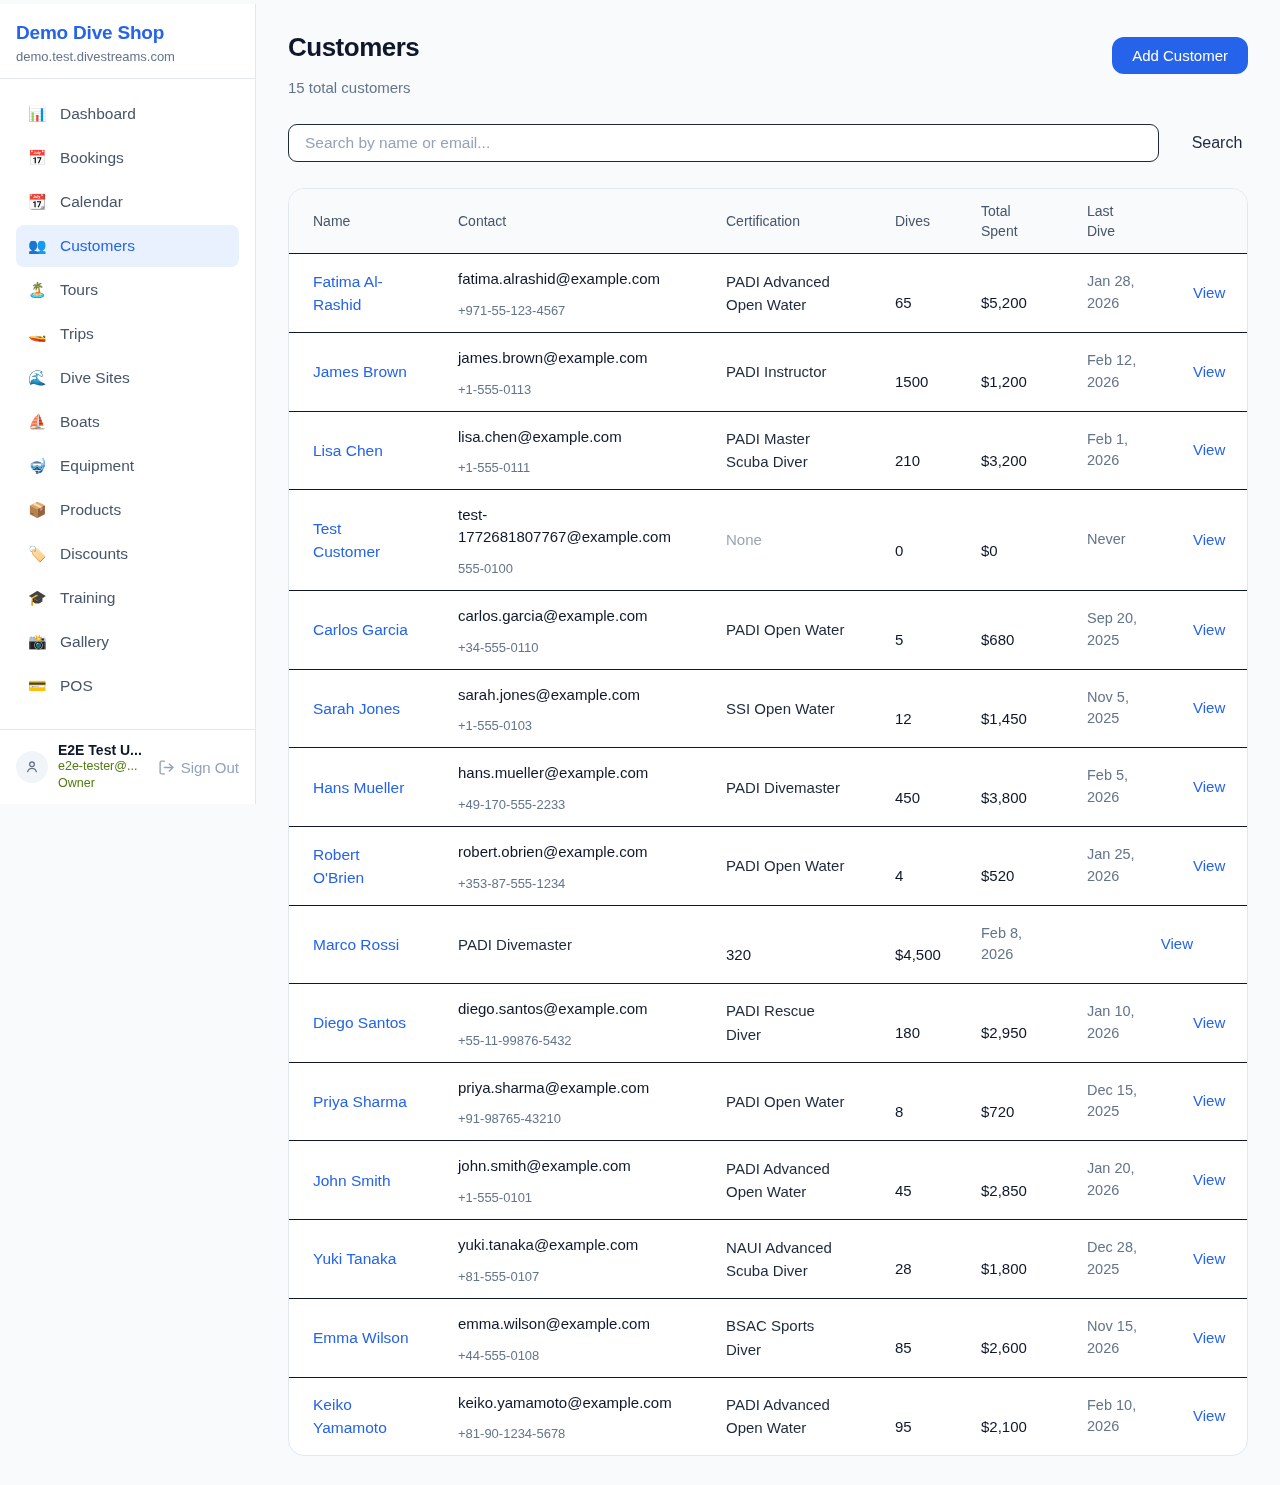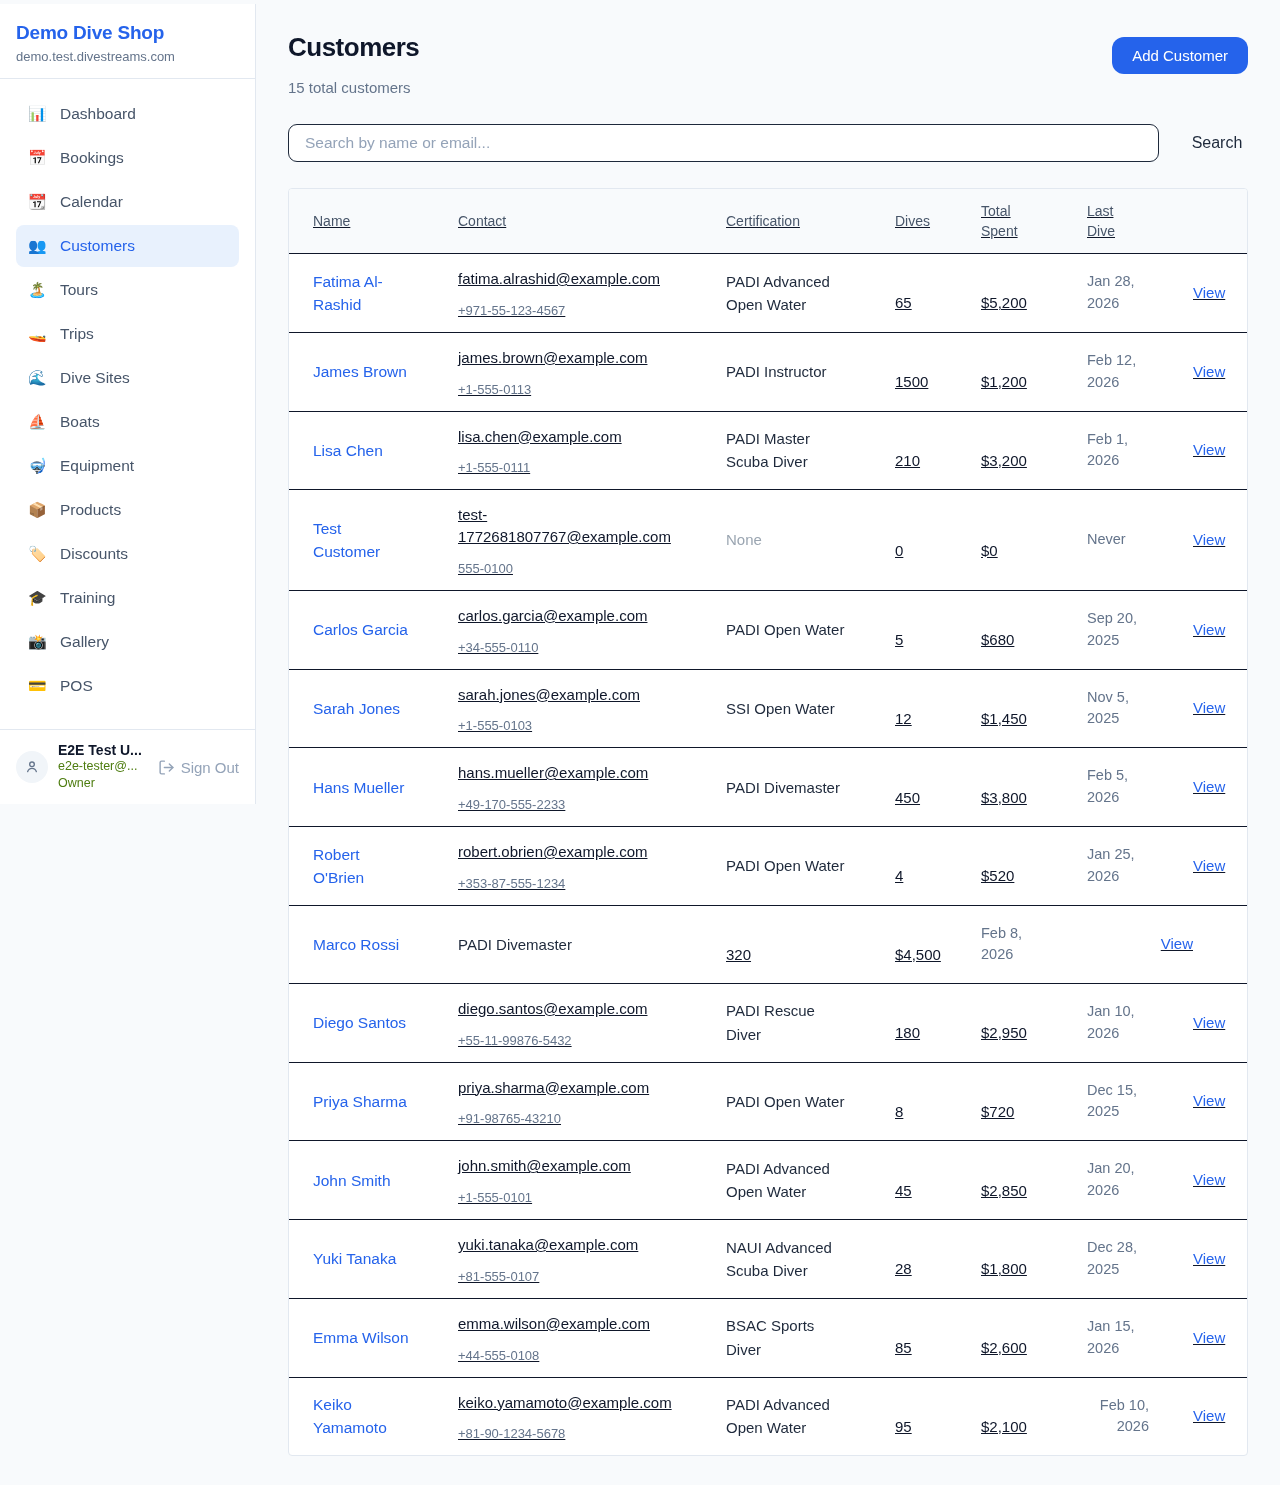--- a/index.html
+++ b/index.html
@@ -67,23 +67,22 @@
   }
   .search-input::placeholder { color:#94a3b8; }
   .search-btn {
     background:none; border:none; cursor:pointer;
     font-family:inherit; font-size:16px; color:#1e293b;
     padding:0 0 0 0; margin-left:27px; width:62px; text-align:center;
   }
   
   .card {
     margin-top:26px; background:#ffffff;
-    border:1px solid #e2e8f0; border-radius:4px;
+    border:1px solid #e2e8f0; border-radius:16px;
     overflow:hidden;
-    text-decoration:underline;
   }
   .trow {
     display:grid;
     grid-template-columns:145px 268px 169px 86px 106px 106px 1fr;
     padding:14px 24px;
     align-items:center;
   }
   .thead { background:#f8fafc; min-height:64px; padding:10px 24px; }
   .th { font-size:14px; color:#475569; line-height:1.45; }
   .th.hwrap { max-width:52px; }
@@ -506,42 +505,42 @@
         <div>
           <div class="contact-email">emma.wilson@example.com</div>
           <div class="contact-phone">+44-555-0108</div>
         </div>
         <div>
           <span class="cert" style="display:inline-block;">BSAC Sports Diver</span>
         </div>
         <div class="num">85</div>
         <div class="num">$2,600</div>
         <div>
-          <span class="last-dive" style="display:inline-block;">Jan 15, 2026</span>
+          <span class="last-dive" style="display:inline-block;">Nov 15, 2026</span>
         </div>
         <div class="view-cell">
           <span class="view-link">View</span>
         </div>
       </div>
 
       <div class="trow tbody-row">
         <div>
           <span class="name-link">Keiko Yamamoto</span>
         </div>
         <div>
           <div class="contact-email">keiko.yamamoto@example.com</div>
           <div class="contact-phone">+81-90-1234-5678</div>
         </div>
         <div>
           <span class="cert" style="display:inline-block;">PADI Advanced Open Water</span>
         </div>
         <div class="num">95</div>
         <div class="num">$2,100</div>
         <div>
-          <span class="last-dive" style="display:inline-block;text-align:right;">Feb 10, 2026</span>
+          <span class="last-dive" style="display:inline-block;">Feb 10, 2026</span>
         </div>
         <div class="view-cell">
           <span class="view-link">View</span>
         </div>
       </div>
 
   </div>
 </main>
 
 </body></html>

